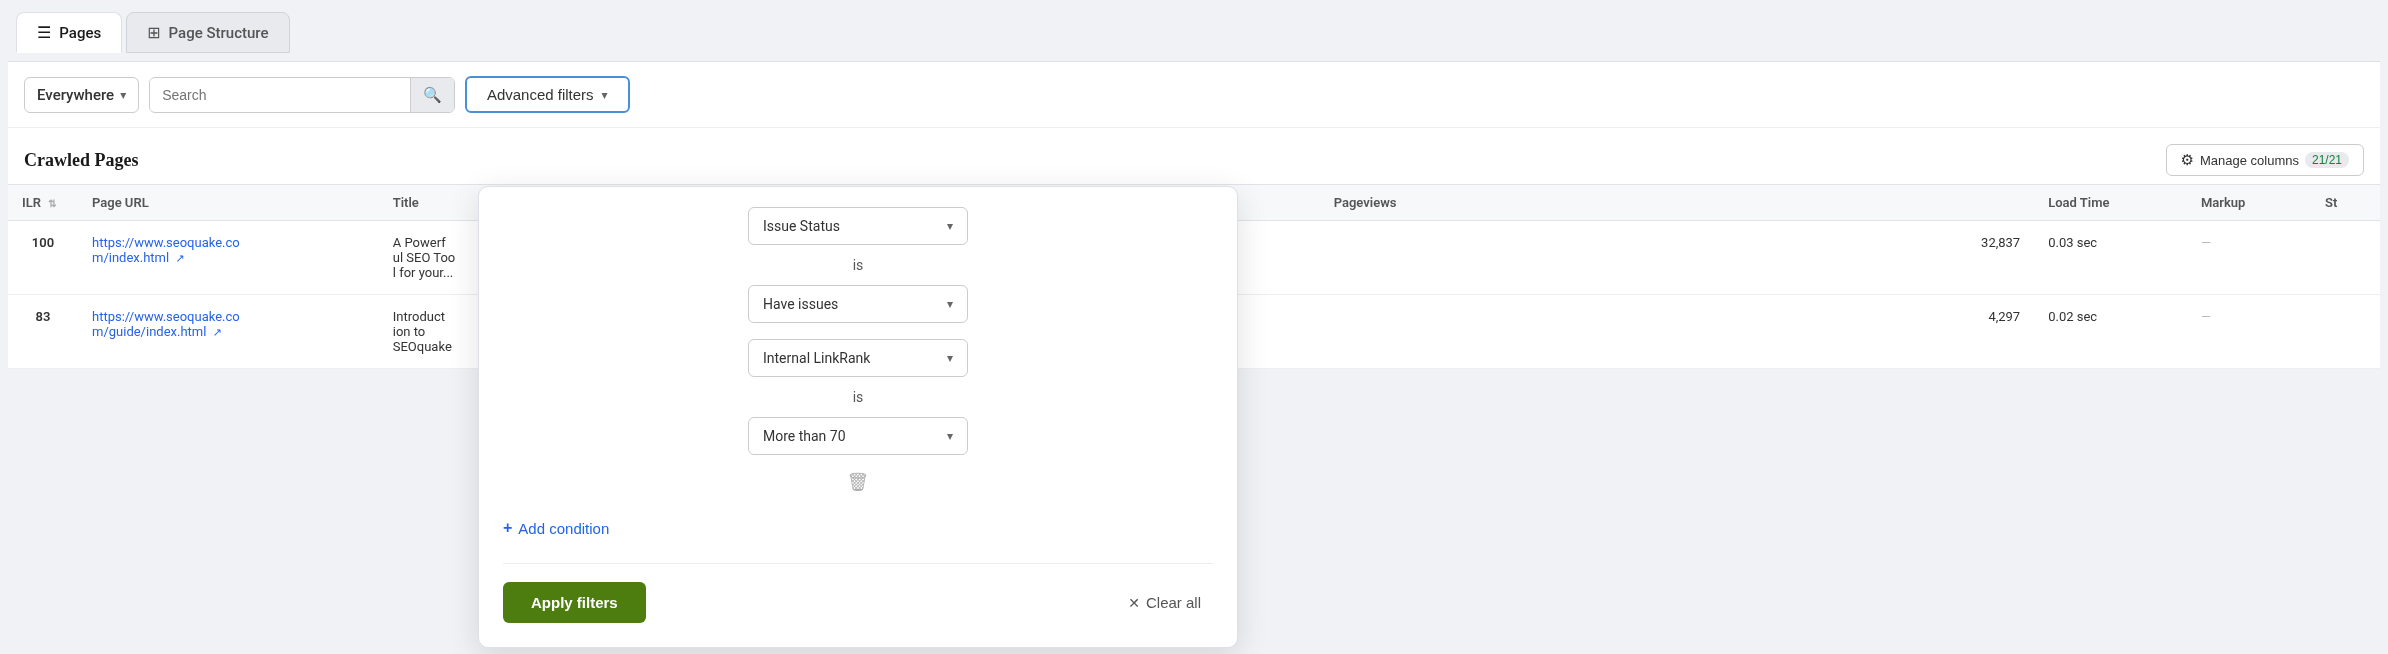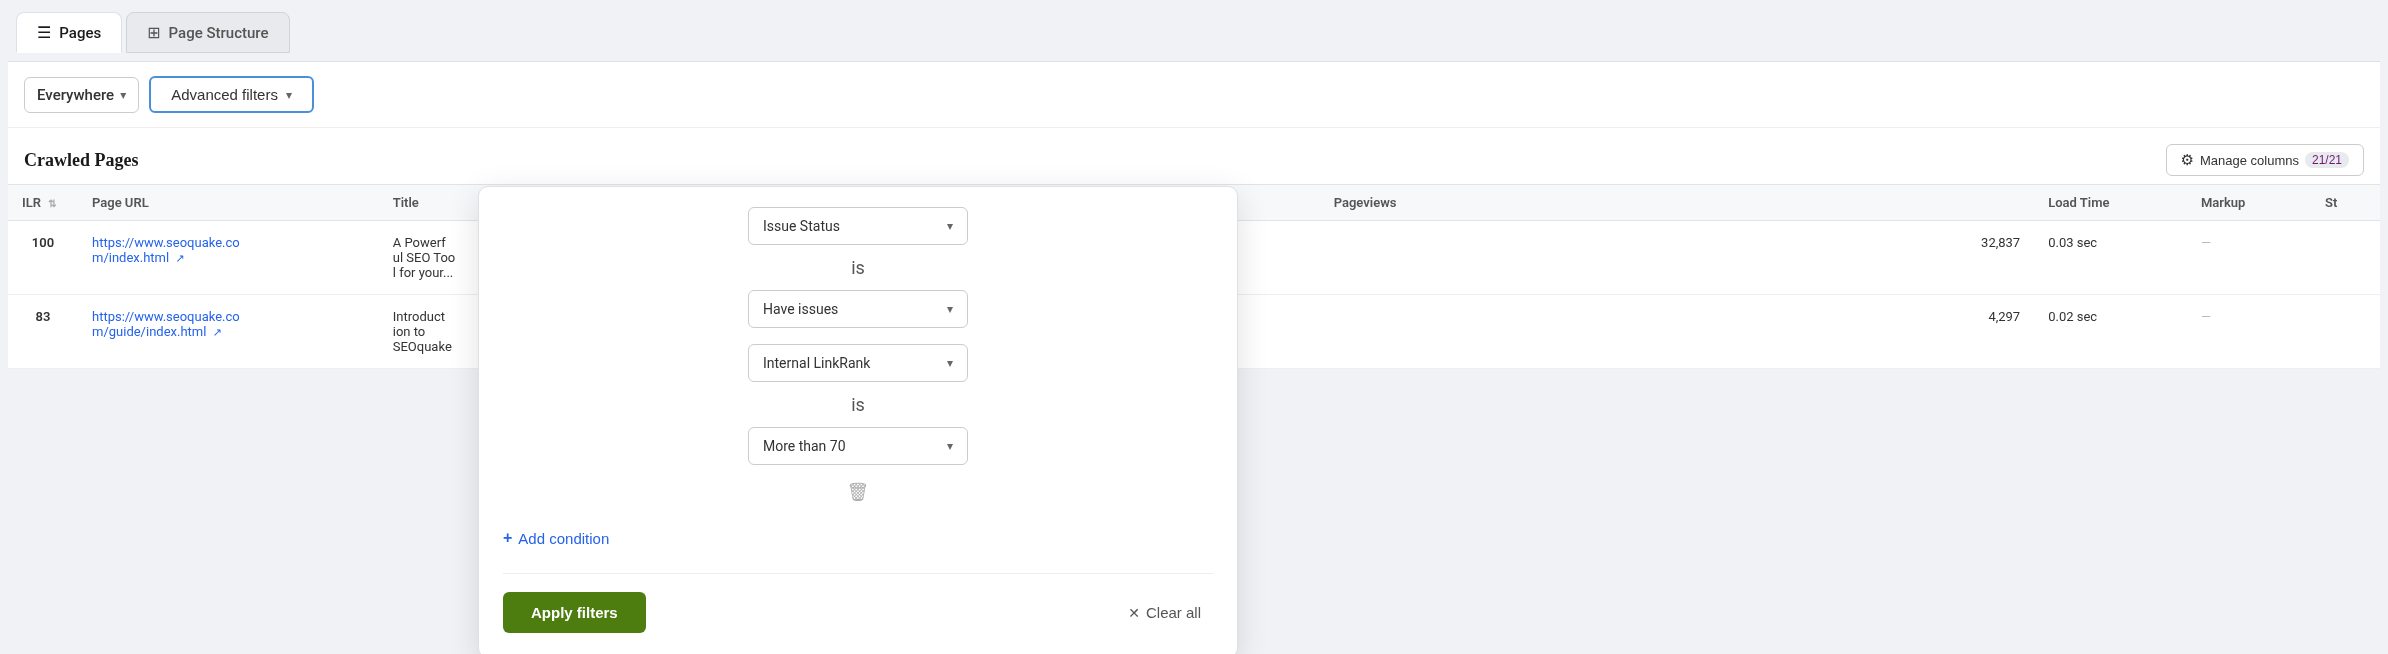--- a/index.html
+++ b/index.html
@@ -161,21 +161,21 @@
       background: #fff;
       cursor: pointer;
       font-size: 13px;
       color: #333;
     }
     .manage-columns-btn .badge {
       background: #e8eaed;
       border-radius: 10px;
       padding: 1px 7px;
       font-size: 12px;
-      color: #701a75;
+      color: #15803d;
     }
     .gear-icon { font-size: 15px; }
 
     
     .data-table {
       width: 100%;
       border-collapse: collapse;
     }
     .data-table th {
       background: #f7f8fa;
@@ -237,21 +237,21 @@
       font-size: 14px;
       color: #333;
       min-width: 220px;
     }
     .filter-select .sel-chevron {
       font-size: 12px;
       color: #666;
     }
 
     .filter-is-label {
-      font-size: 18px;
+      font-size: 14px;
       color: #555;
       white-space: nowrap;
       padding: 0 4px;
     }
 
     .filter-value-select {
       flex: 1;
       display: flex;
       align-items: center;
       justify-content: space-between;
@@ -348,20 +348,24 @@
   </div>
 
   <div class="main-content">
 
     <div class="toolbar">
       <div class="location-dropdown">
         <span>Everywhere</span>
         <span class="chevron">▾</span>
       </div>
 
+      <div class="search-wrapper">
+        <input class="search-input" type="text" placeholder="Search" style="">
+        <button class="search-btn">🔍</button>
+      </div>
 
       <button class="advanced-filters-btn">
         <span>Advanced filters</span>
         <span class="chevron">▾</span>
       </button>
     </div>
 
     <div class="table-section">
 
       <div class="table-header-row">

